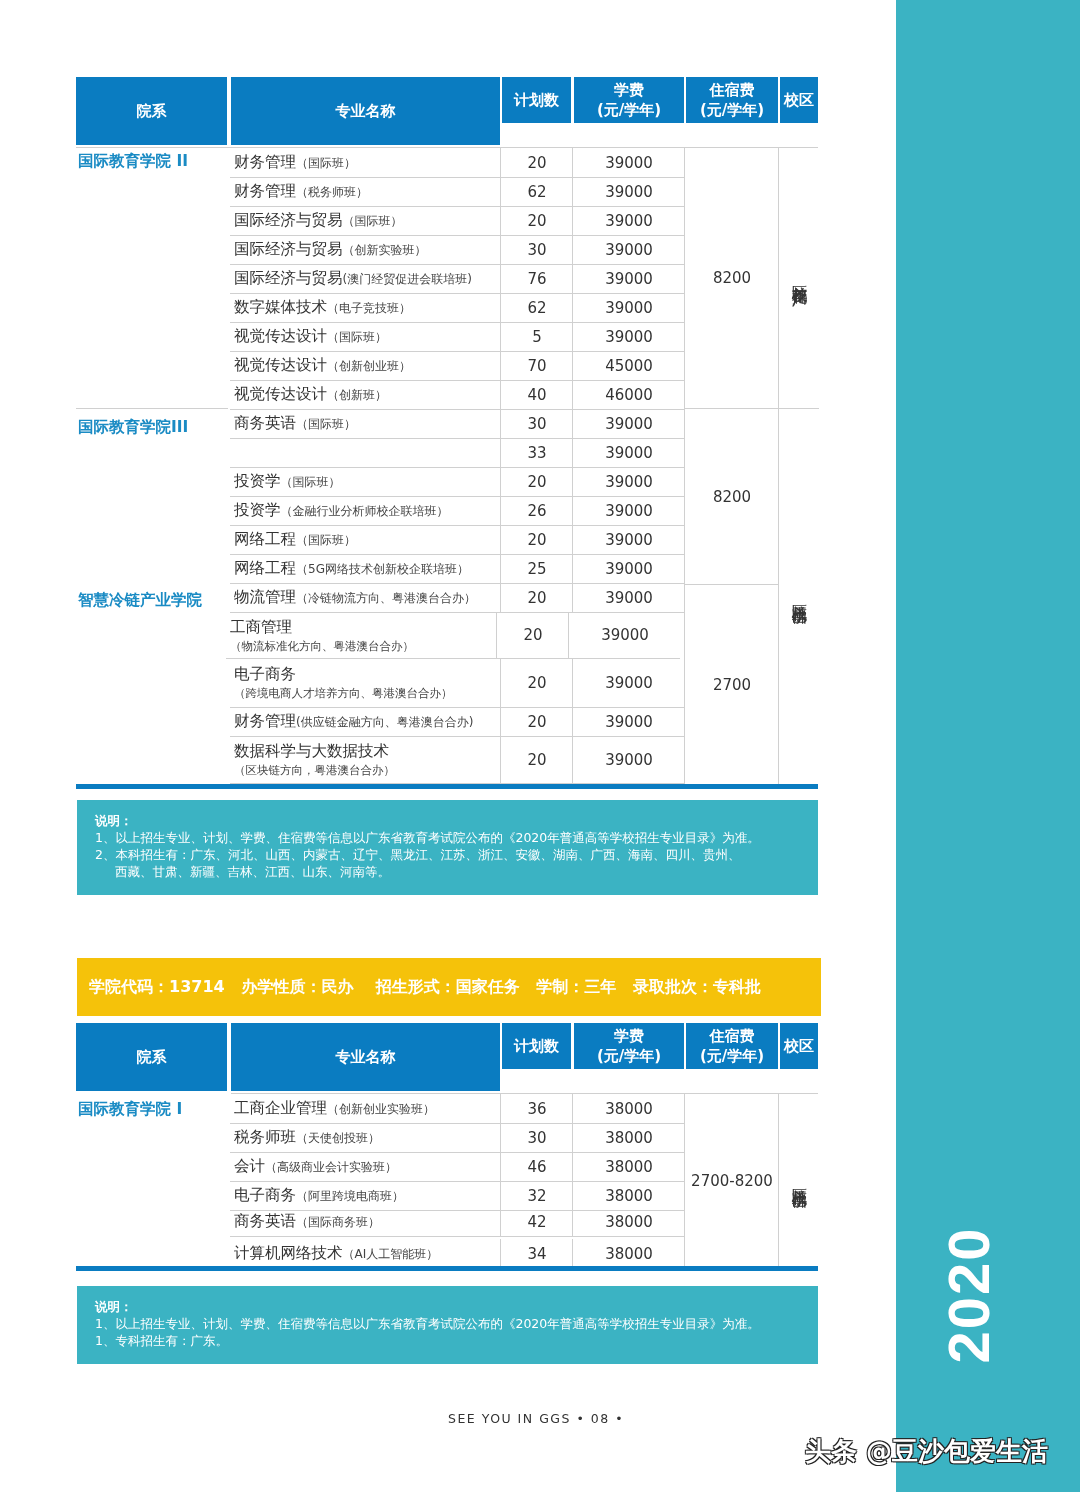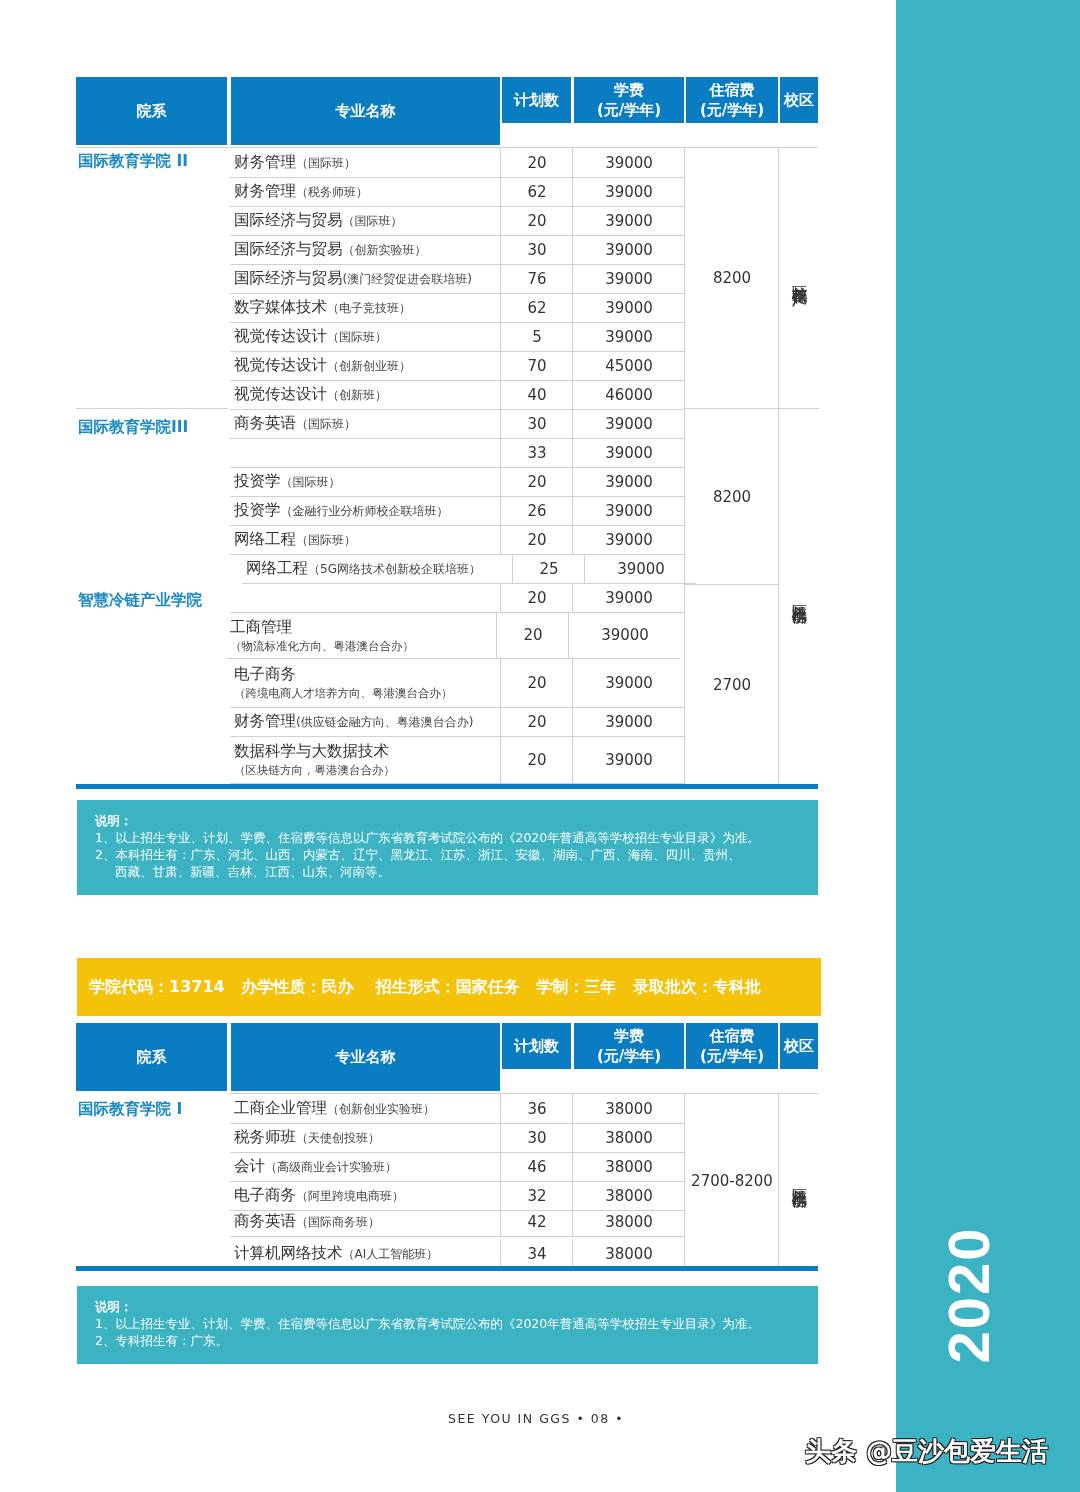--- a/index.html
+++ b/index.html
@@ -153,28 +153,31 @@
         <div class="cell num" style="left:270px;width:72px;">26</div>
         <div class="cell num" style="left:342px;width:112px;">39000</div>
       </div>
       <div class="row" style="top: 448px; height: 29px; left: 154px; width: 454px;">
         <div class="cell major" style="left:0;width:266px;">
           <span><span class="main">网络工程</span><span class="sub">（国际班）</span></span>
         </div>
         <div class="cell num" style="left:270px;width:72px;">20</div>
         <div class="cell num" style="left:342px;width:112px;">39000</div>
       </div>
-      <div class="row" style="top: 477px; height: 29px; left: 154px; width: 454px; margin-left: 12px;">
+      <div class="row" style="top: 477px; height: 29px; left: 154px; width: 454px;">
         <div class="cell major" style="left:0;width:266px;">
           <span><span class="main">网络工程</span><span class="sub">（5G网络技术创新校企联培班）</span></span>
         </div>
         <div class="cell num" style="left:270px;width:72px;">25</div>
         <div class="cell num" style="left:342px;width:112px;">39000</div>
       </div>
       <div class="row" style="top: 506px; height: 29px; left: 154px; width: 454px;">
+        <div class="cell major" style="left:0;width:266px;">
+          <span><span class="main">物流管理</span><span class="sub">（冷链物流方向、粤港澳台合办）</span></span>
+        </div>
         <div class="cell num" style="left:270px;width:72px;">20</div>
         <div class="cell num" style="left:342px;width:112px;">39000</div>
       </div>
       <div class="row" style="top: 535px; height: 46px; left: 150px; width: 454px;">
         <div class="cell major" style="left:0;width:266px;">
           <span class="main">工商管理</span>
           <span class="line2">（物流标准化方向、粤港澳台合办）</span>
         </div>
         <div class="cell num" style="left:270px;width:72px;">20</div>
         <div class="cell num" style="left:342px;width:112px;">39000</div>
@@ -289,17 +292,17 @@
   <div class="merged" style="left:608px;top:71px;width:94px;height:174px;">2700-8200</div>
   <div class="merged" style="left:702px;top:71px;width:40px;height:174px;">
       <span class="vert">佛山三水校区</span>
     </div>
 </div>
 <div class="bluebar" style="top:1266px;"></div>
 
 <div class="note" style="top:1286px;height:78px;">
   <div class="t">说明：</div>
   <div>1、以上招生专业、计划、学费、住宿费等信息以广东省教育考试院公布的《2020年普通高等学校招生专业目录》为准。</div>
-  <div>2、专科招生有：广东。</div>
+  <div>1、专科招生有：广东。</div>
 </div>
 
 <div class="footer">SEE YOU IN GGS • 08 •</div>
 <div class="wm">头条 @豆沙包爱生活</div>
 
 </body></html>

